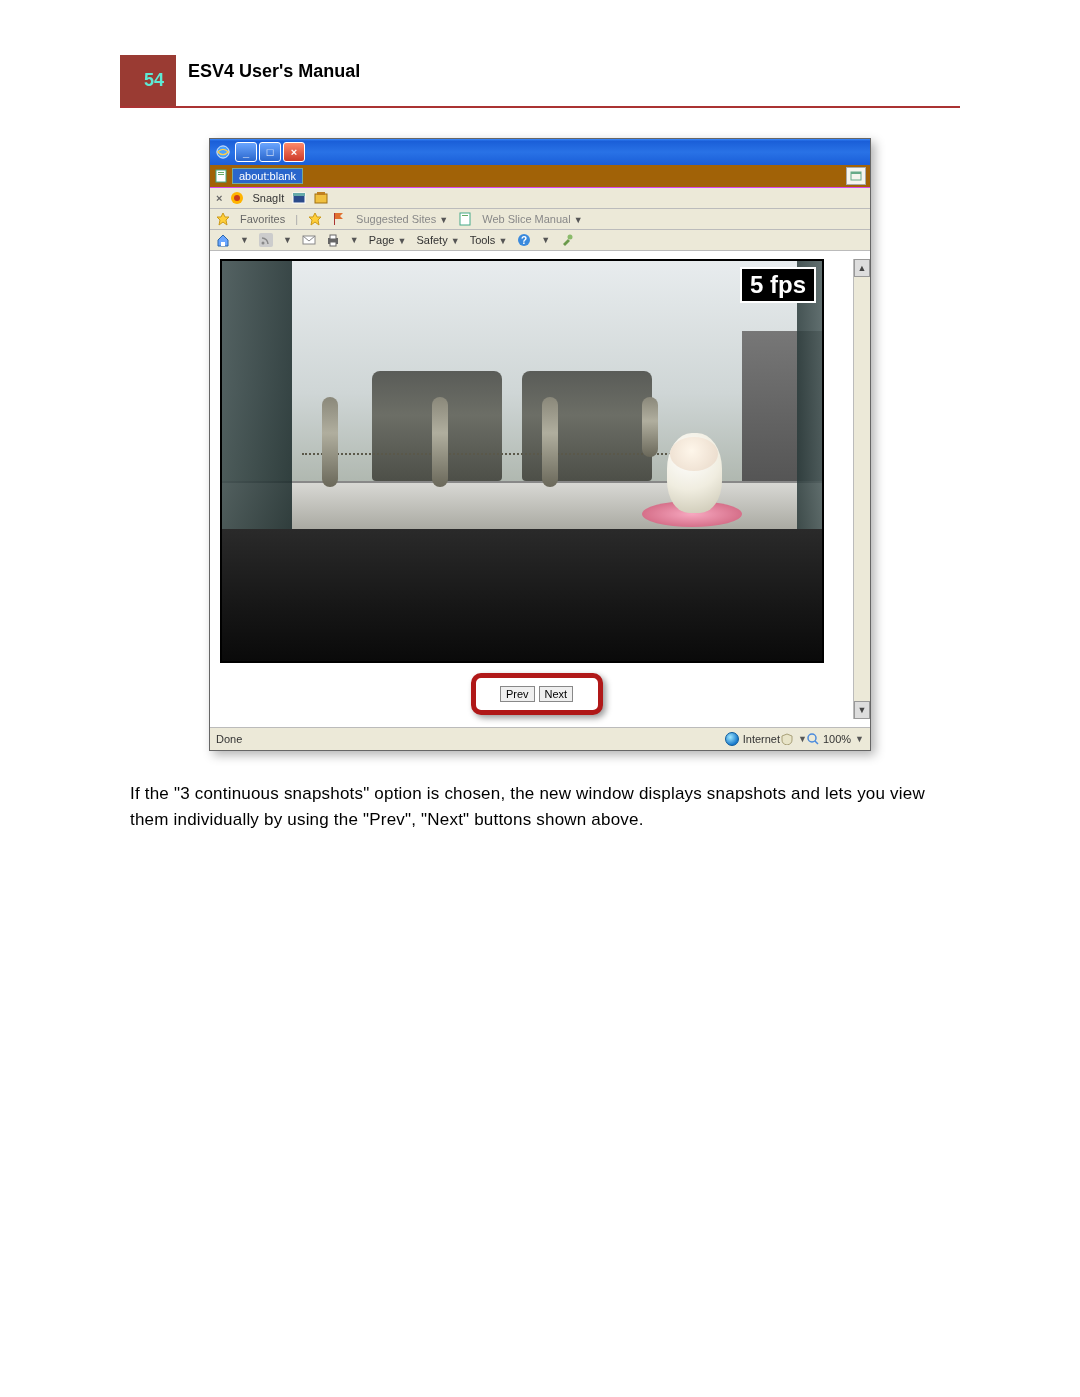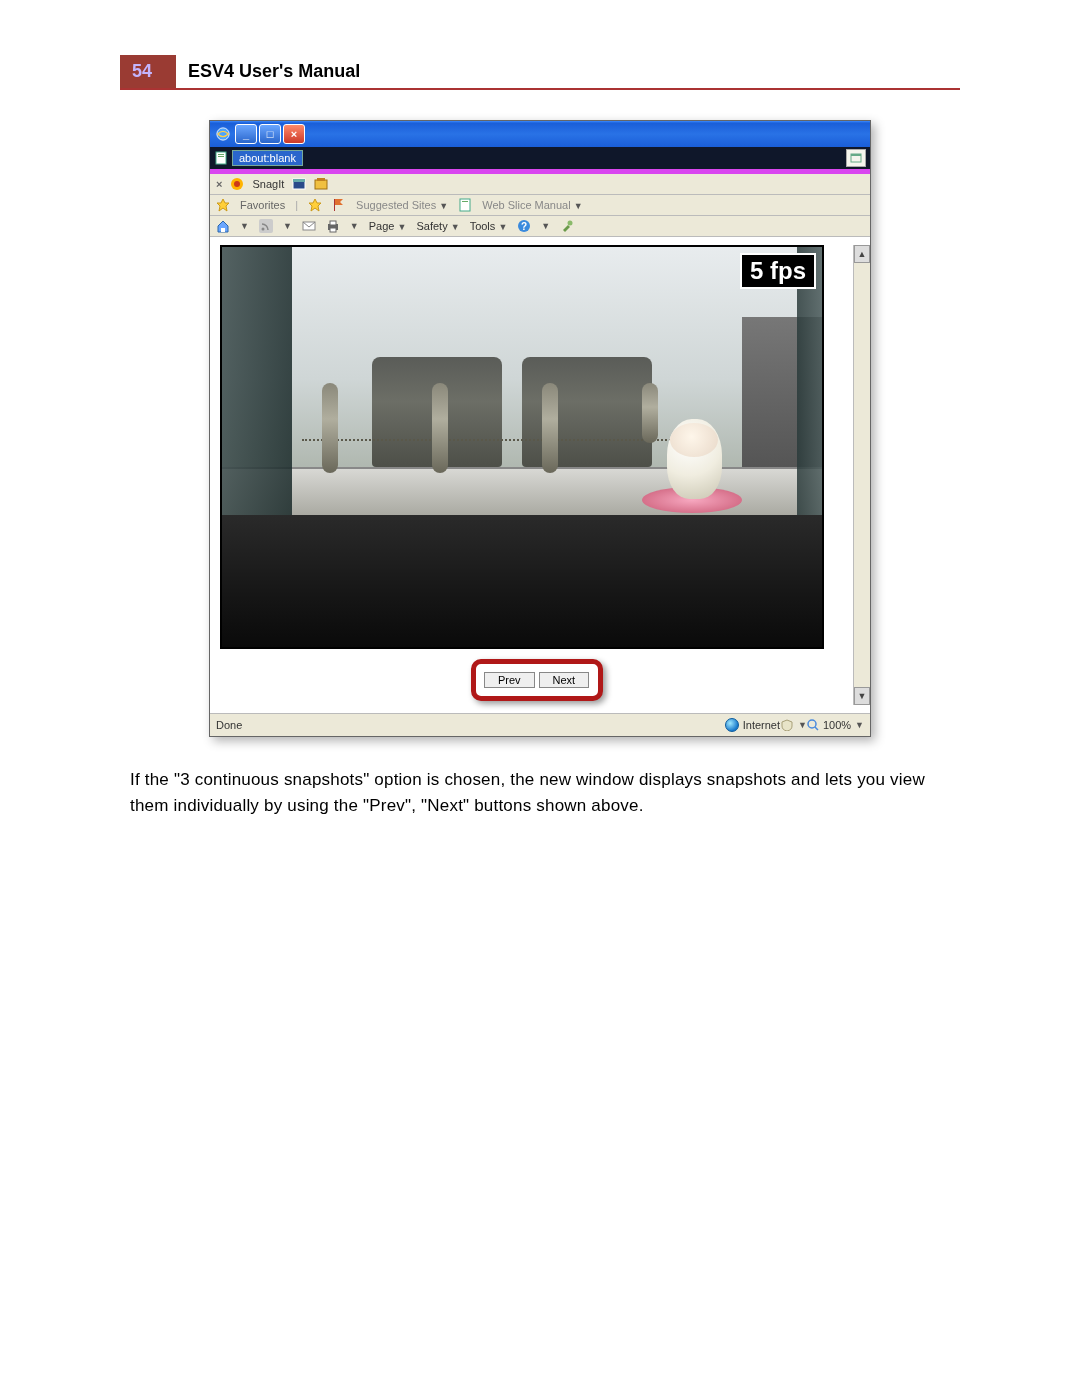--- a/index.html
+++ b/index.html
@@ -15,26 +15,26 @@
     box-sizing: border-box;
   }
   .header-row {
     display: flex;
     align-items: stretch;
     border-bottom: 2px solid #a33;
     margin-bottom: 30px;
   }
   .page-num {
     background: #9a3b33;
-    color: #c4b5fd;
+    color: #5eead4;
     font-weight: bold;
     font-size: 18px;
-    padding: 6px 12px;
+    padding: 15px 12px;
     min-width: 32px;
-    text-align: left;
+    text-align: right;
   }
   .doc-title {
     font-weight: bold;
     font-size: 18px;
     padding: 6px 12px;
     color: #000;
     text-align: center;
   }
 
   
@@ -78,25 +78,25 @@
     border:1px solid #fff;
     border-radius:3px;
     background: linear-gradient(to bottom,#6aa6ff,#2a66cc);
     display:flex;align-items:center;justify-content:center;
     color:#fff;font-size:11px;font-weight:bold;
   }
   .win-btn.close { background: linear-gradient(to bottom,#ff8a6a,#cc3a2a); }
 
   
   .addr-row {
-    background:#0f172a;
+    background:#a16207;
     display:flex;
     align-items:center;
     padding:2px 4px;
-    border-bottom:5px solid #d946ef;
+    border-bottom:1px solid #d946ef;
     gap:4px;
   }
   .addr-input {
     background:#2a66cc;
     color:#fff;
     font-size:11px;
     padding:1px 6px;
     border:1px solid #7a9;
     flex:0 0 auto;
   }
@@ -236,21 +236,21 @@
     width:110px;
     border:5px solid #b01818;
     border-radius:10px;
     padding:8px 6px;
     display:flex;gap:4px;justify-content:center;
     box-shadow: 3px 3px 6px rgba(0,0,0,0.4);
     background:#fff;
   }
   .nav-highlight button {
     font-size:11px;
-    padding:1px 13px;
+    padding:1px 5px;
     border:1px solid #888;
     background:#efefef;
     cursor:pointer;
   }
 
   .scrollbar-v {
     width:16px;
     background:#ece9d8;
     border-left:1px solid #bbb;
     display:flex;flex-direction:column;justify-content:space-between;

